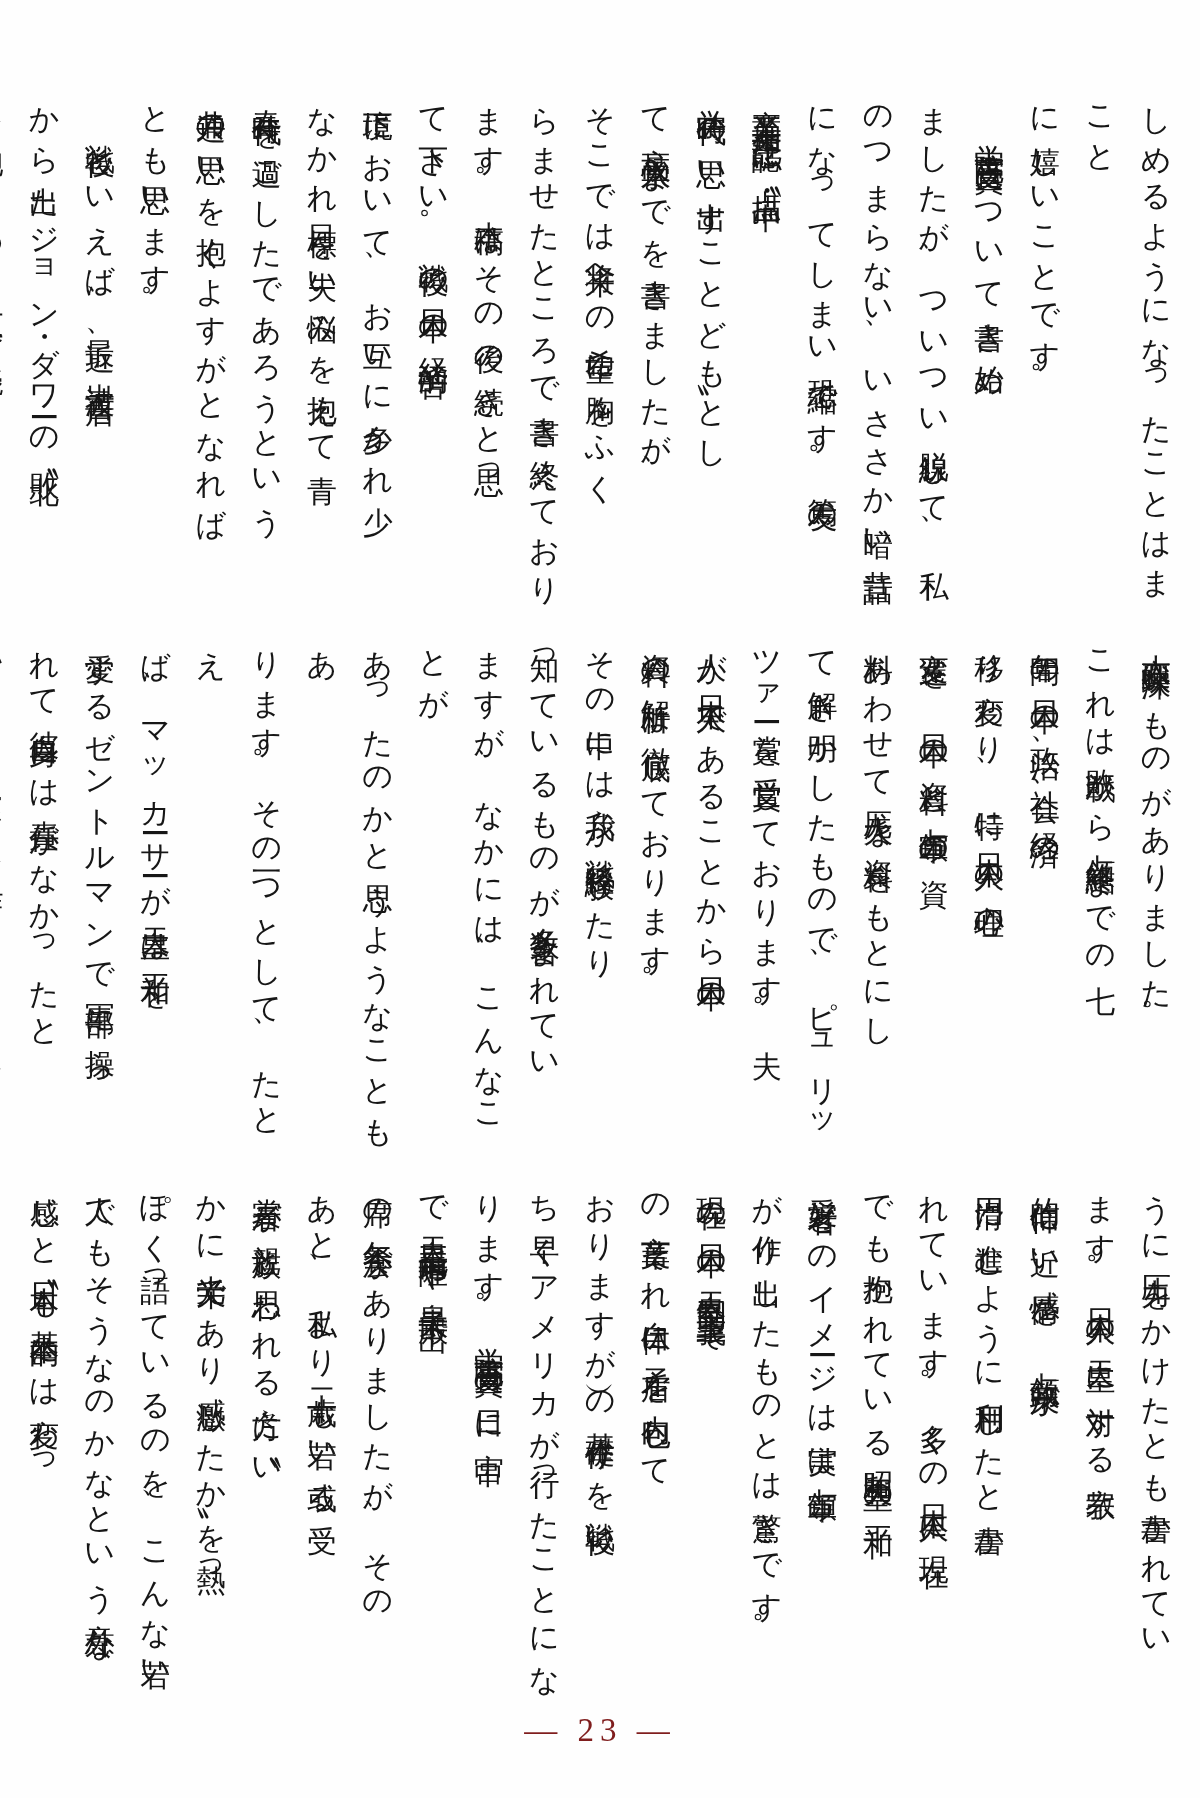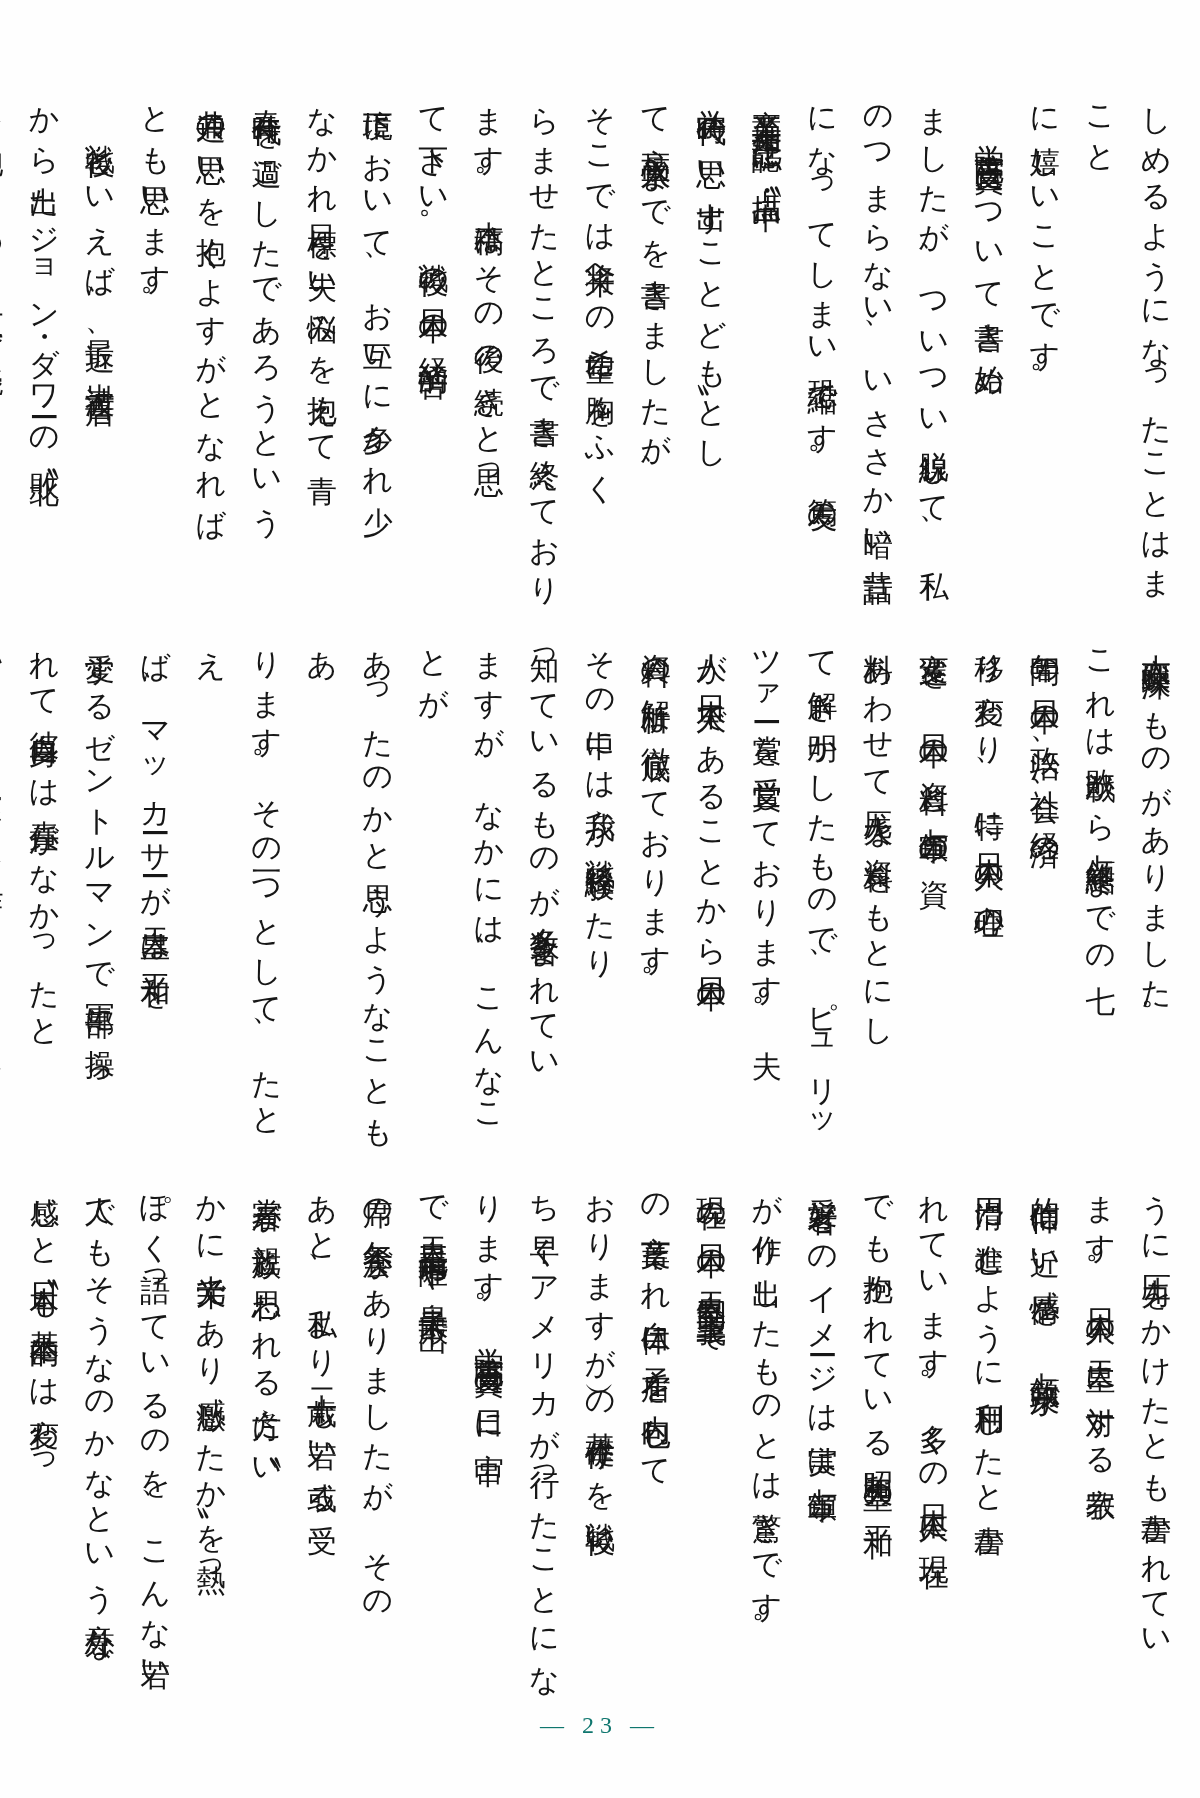--- a/index.html
+++ b/index.html
@@ -34,23 +34,23 @@
   }
   .vblock.b1 { top: 86px; }
   .vblock.b2 { top: 630px; }
   .vblock.b3 { top: 1174px; }
   .page-number {
     position: absolute;
     top: 1712px;
     left: 0;
     width: 100%;
     text-align: center;
-    font-size: 24px;
+    font-size: 33px;
     letter-spacing: 6px;
-    color: #0f766e;
+    color: #7f1d1d;
   }
 </style>
 </head>
 <body>
 
 <div class="page">
 
   <div class="vblock b1">しめるようになったことはまこと
 に嬉しいことです。
 　学士院賞受賞について書き始め

